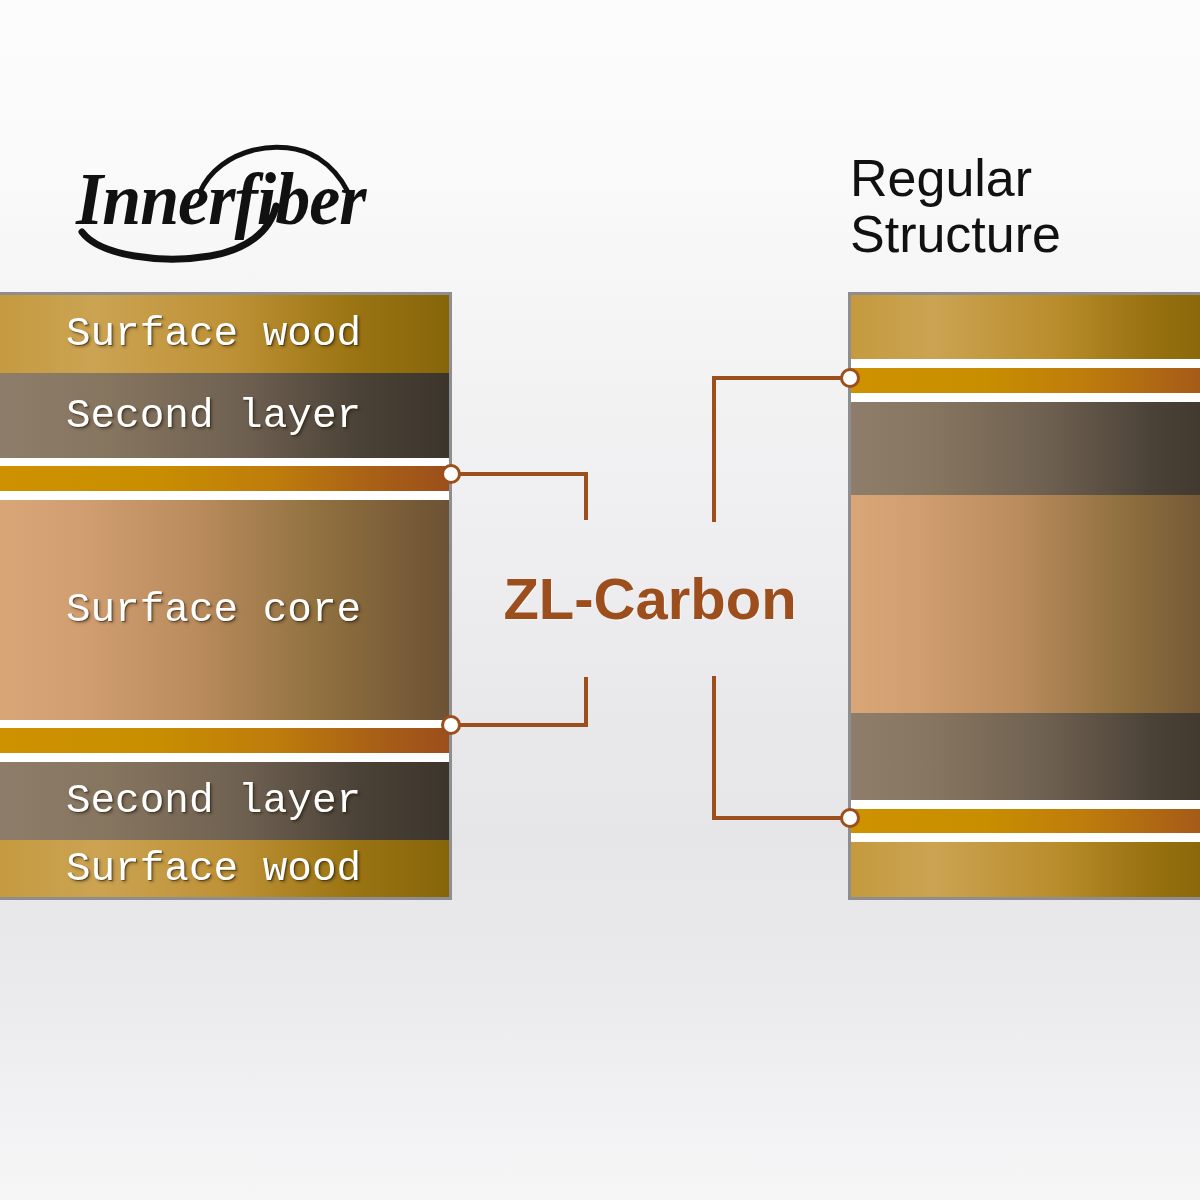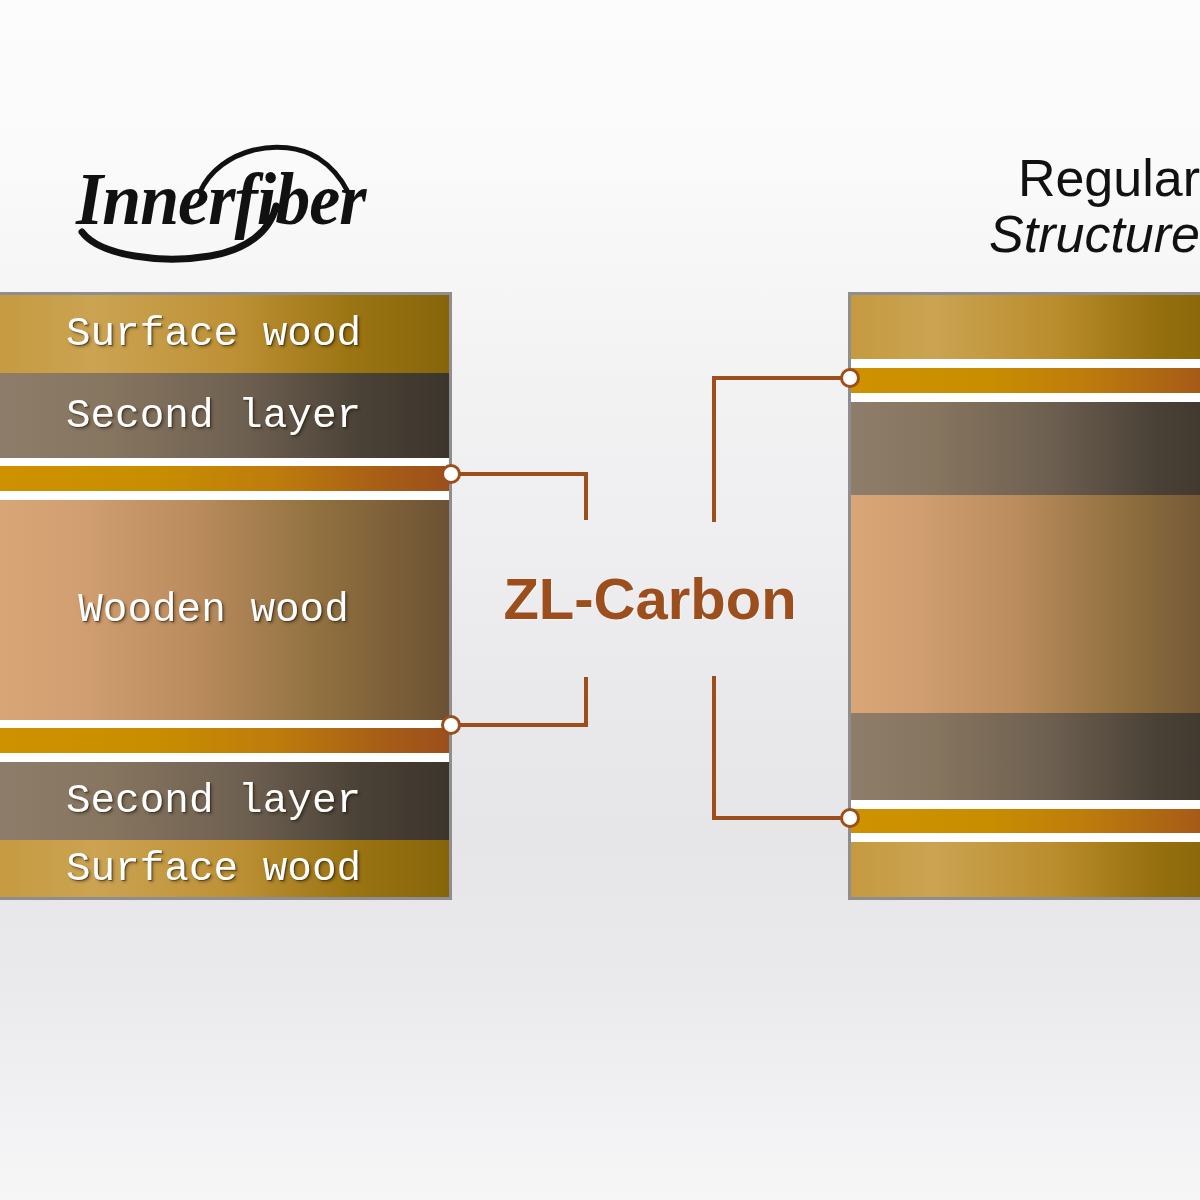--- a/index.html
+++ b/index.html
@@ -31,26 +31,26 @@
     font-style:italic;font-weight:700;
     font-size:70px;color:#111;letter-spacing:-1px;
     white-space:nowrap;
     transform:scaleY(1.05);
     transform-origin:left top;
   }
 
   
   .right-heading{
     position:absolute;left:850px;top:150px;width:350px;
-    text-align:right;
+    text-align:left;
     font-size:52px;line-height:56px;color:#111;
     font-weight:400;
     letter-spacing:0px;
   }
-  .right-heading .l2{display:block;font-style:italic;}
+  .right-heading .l2{display:block;}
 
   
   .panel{position:absolute;box-sizing:border-box;}
   .panel-left{
     left:-6px;top:292px;width:458px;height:608px;
     border:3px solid #8e8e91;border-left:none;
   }
   .panel-right{
     left:848px;top:292px;width:380px;height:608px;
     border:3px solid #8e8e91;border-right:none;
@@ -120,21 +120,21 @@
 
     <div class="gap" style="top:163px;height:8px;"></div>
 
     <div class="layer" style="top:171px;height:25px;background:linear-gradient(90deg,#CE9200 0%,#C98E00 35%,#BE7C0C 62%,#A85F16 84%,#9C4F1B 100%);">
       <span class="lbl"></span>
     </div>
 
     <div class="gap" style="top:196px;height:9px;"></div>
 
     <div class="layer" style="top:205px;height:220px;background:linear-gradient(90deg,#D9A678 0%,#D09E70 20%,#B98B5D 45%,#90703F 72%,#6C5234 100%);">
-      <span class="lbl">Wooden wood</span>
+      <span class="lbl">Surface core</span>
     </div>
 
     <div class="gap" style="top:425px;height:8px;"></div>
 
     <div class="layer" style="top:433px;height:25px;background:linear-gradient(90deg,#CE9200 0%,#C98E00 35%,#BE7C0C 62%,#A85F16 84%,#9C4F1B 100%);">
       <span class="lbl"></span>
     </div>
 
     <div class="gap" style="top:458px;height:9px;"></div>
 

